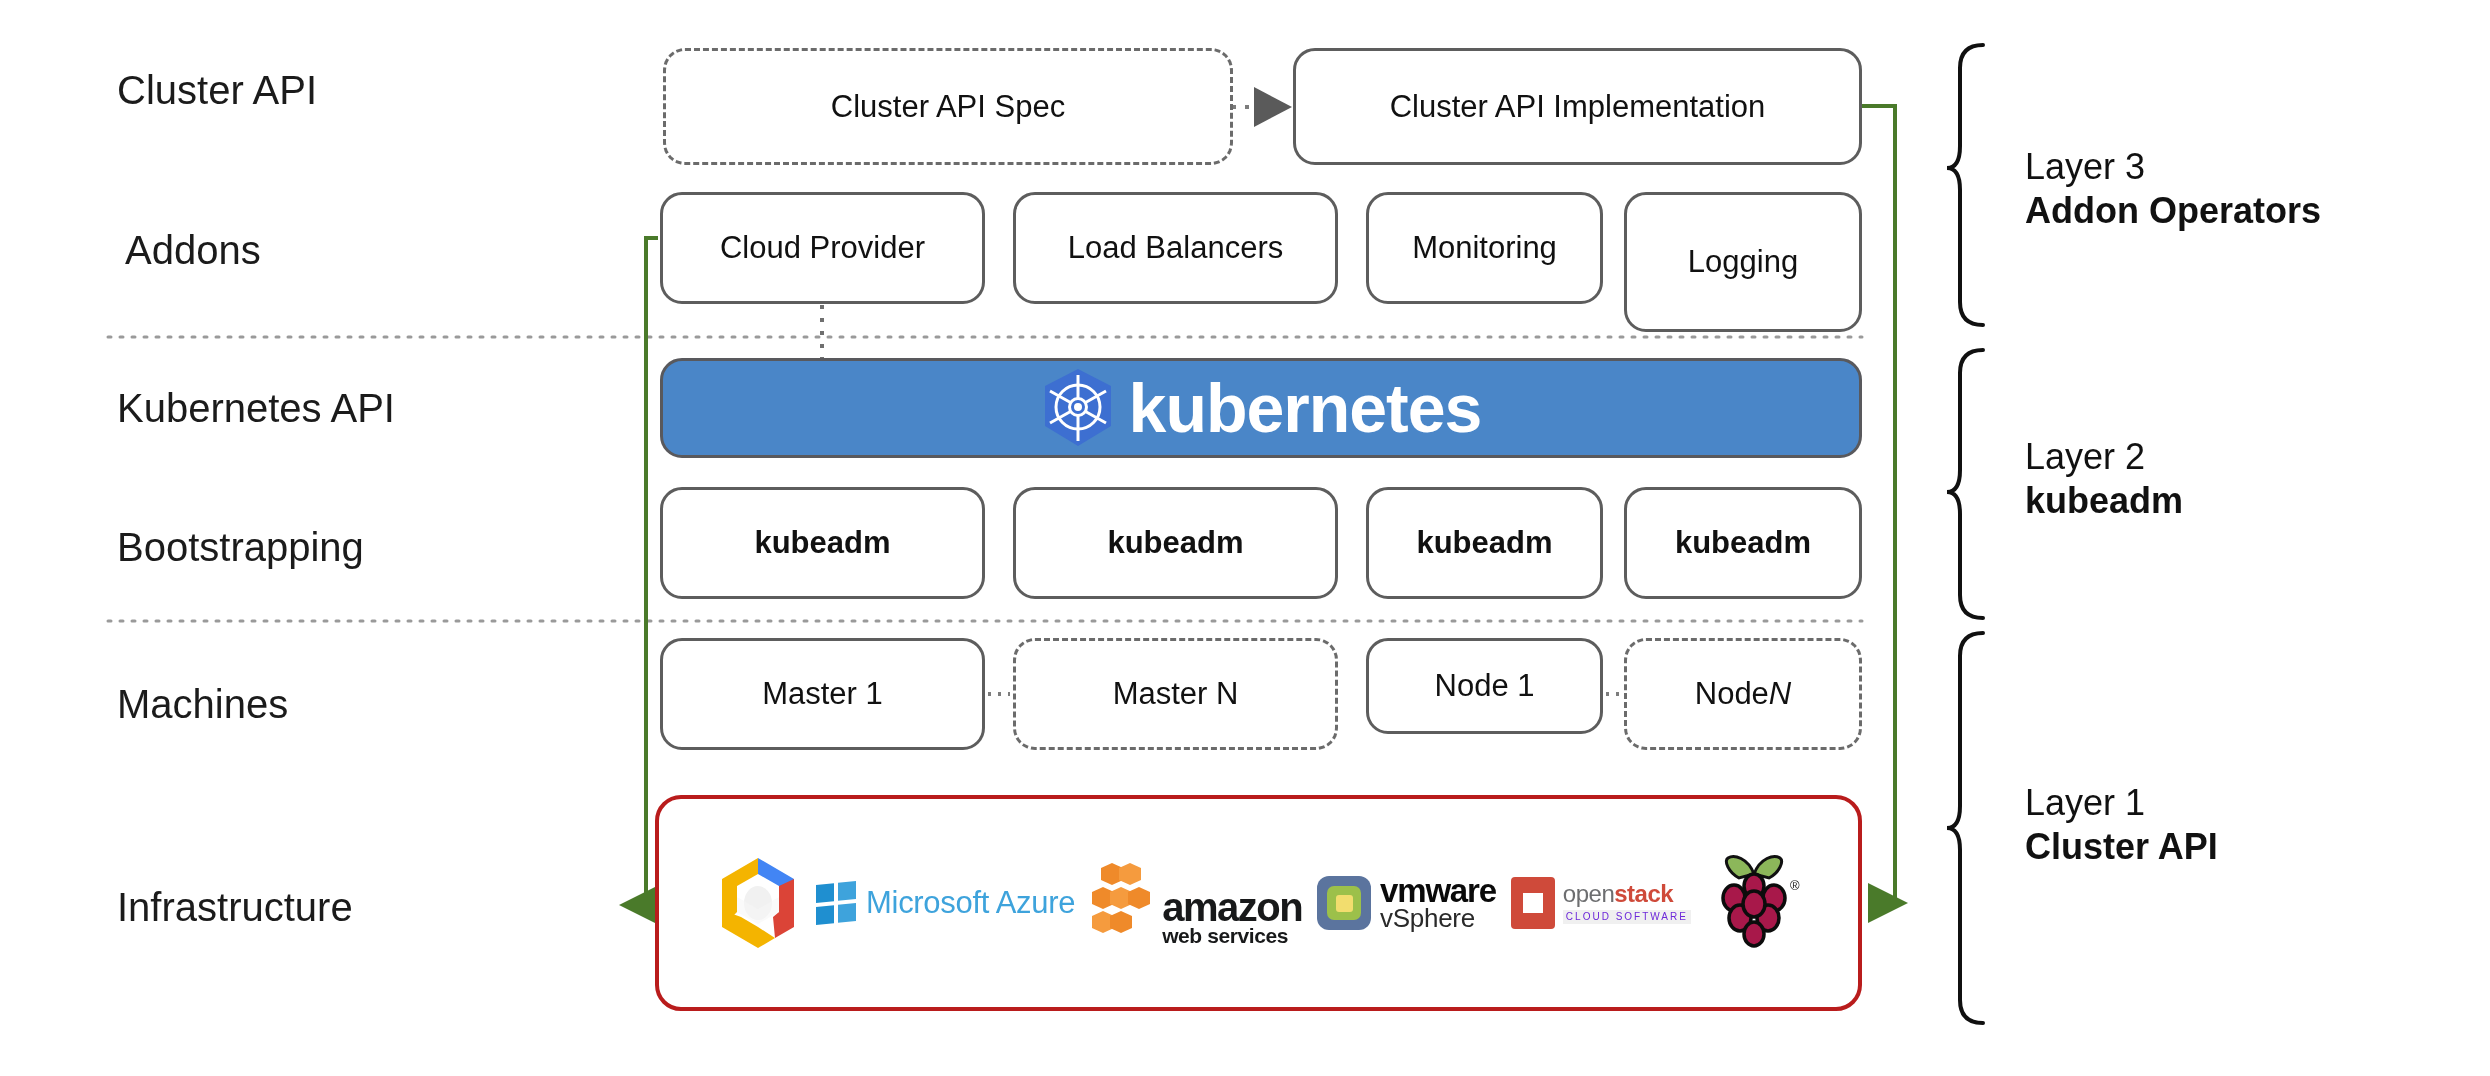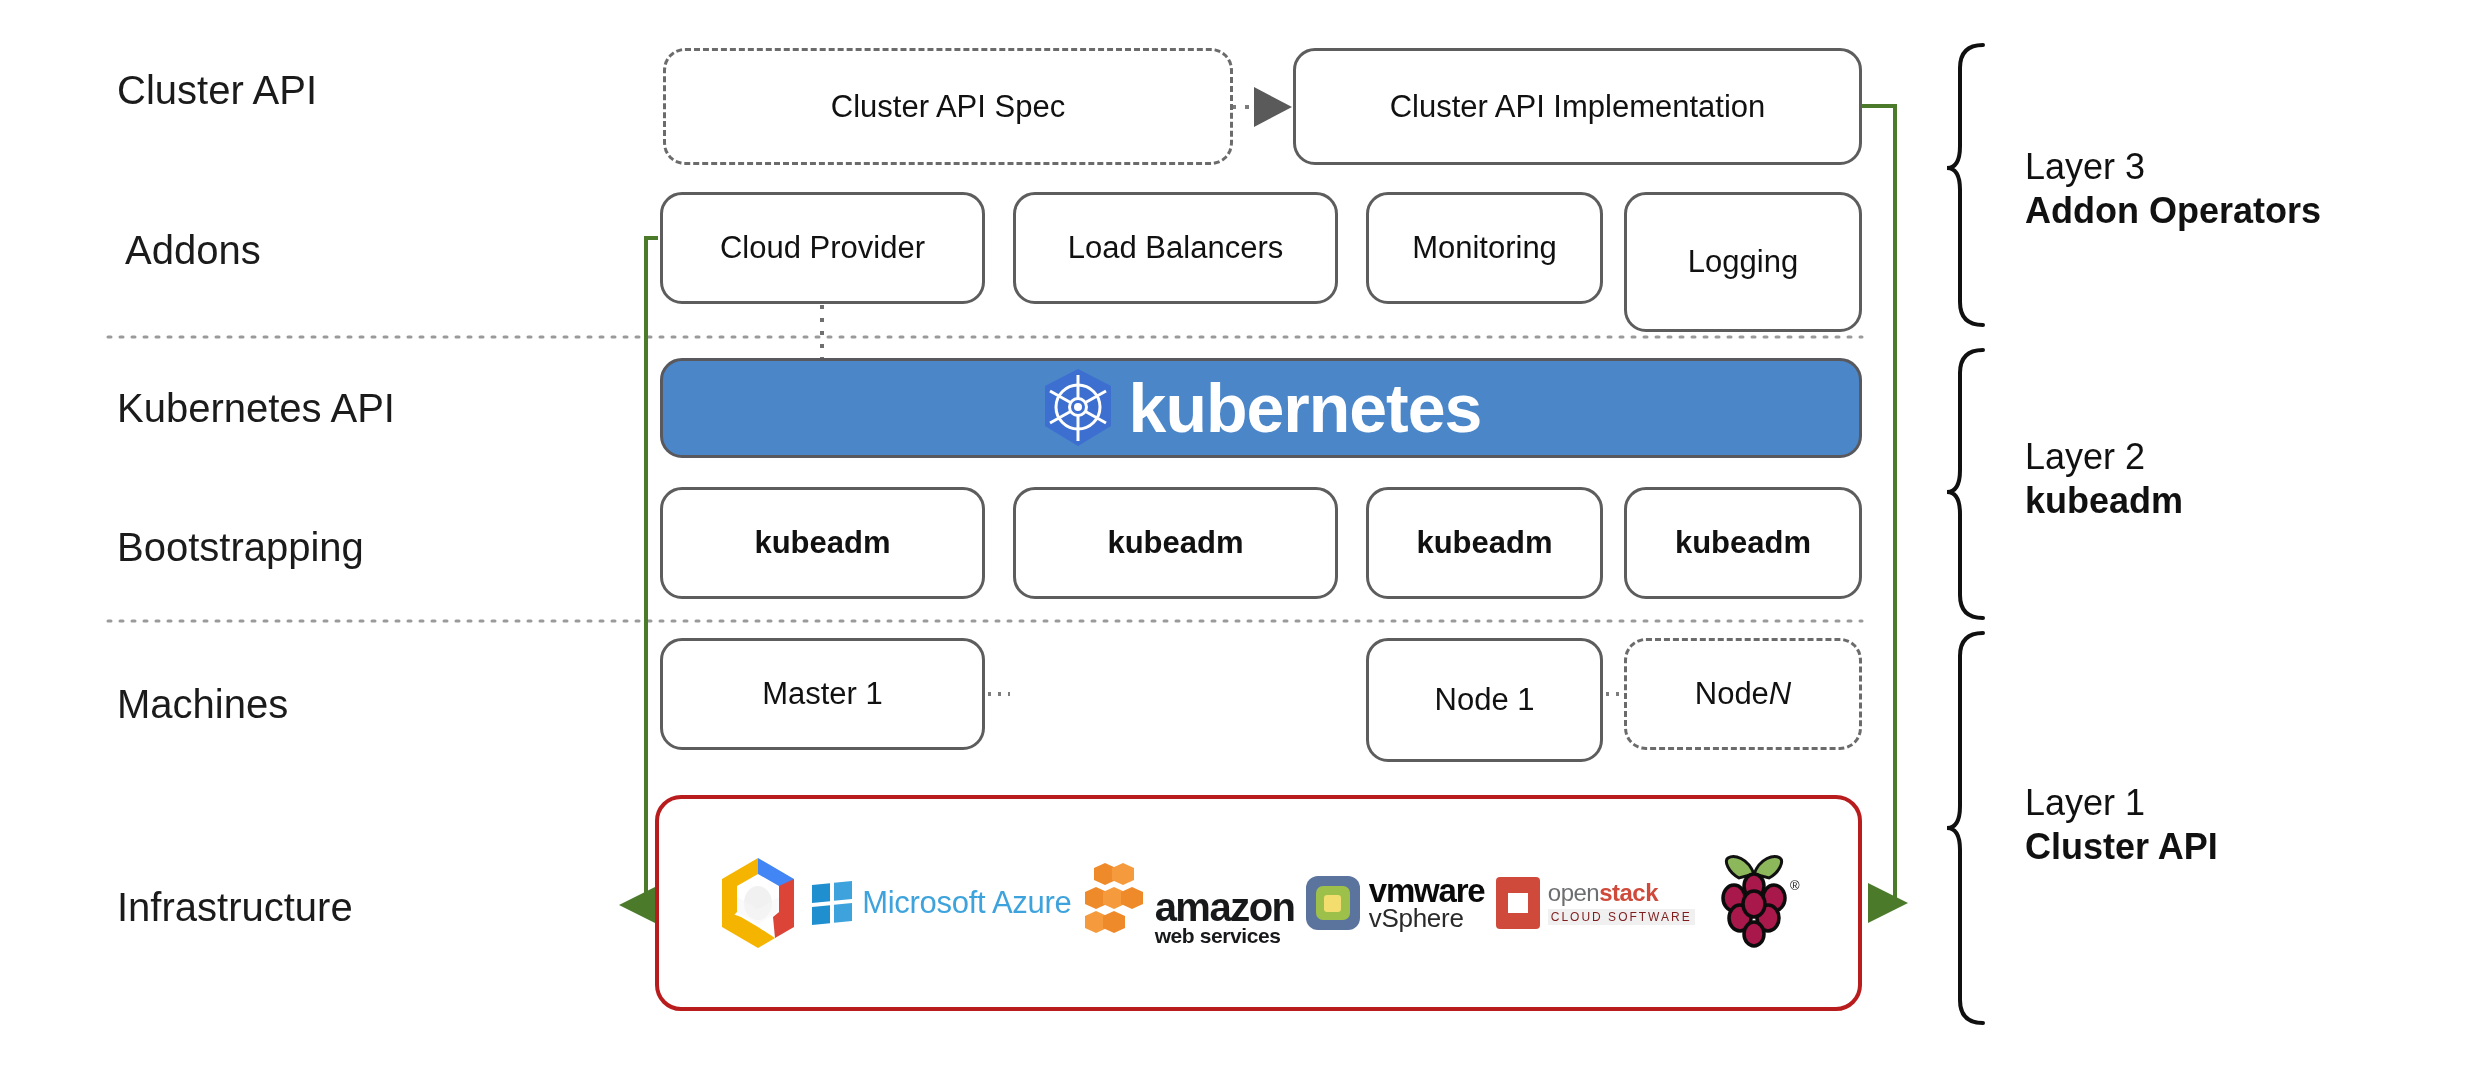--- a/index.html
+++ b/index.html
@@ -66,21 +66,21 @@
   .vmtxt .v2{font-size:26px;color:#2a2a2a;letter-spacing:-0.3px;}
 
   .oswrap{display:flex;align-items:center;gap:8px;}
   .osmark{width:44px;height:52px;background:#cf4a3a;border-radius:4px;
           display:flex;align-items:center;justify-content:center;}
   .osmark i{display:block;width:20px;height:20px;background:#fff;}
   .ostxt{display:flex;flex-direction:column;line-height:1;}
   .ostxt .o1{font-size:24px;letter-spacing:-0.5px;}
   .ostxt .o1 .open{color:#6d6e70;}
   .ostxt .o1 .stack{color:#cf4a3a;font-weight:bold;}
-  .ostxt .o2{font-size:12px;color:#7f1d1d;letter-spacing:2px;
+  .ostxt .o2{font-size:10px;color:#6d28d9;letter-spacing:2px;
              background:#f0f0f0;margin-top:4px;padding:2px 3px;}
 
   .svgwrap{display:block;}
 </style>
 </head>
 <body>
 
 <div class="stage">
 
   <svg class="svgwrap" width="2490" height="1076" viewBox="0 0 2490 1076" style="position:absolute;left:0;top:0;">
@@ -147,21 +147,22 @@
     </svg>
     <span class="wordmark">kubernetes</span>
   </div>
 
   <div class="node bold" style="left:660px;top:487px;width:325px;height:112px;">kubeadm</div>
   <div class="node bold" style="left:1013px;top:487px;width:325px;height:112px;">kubeadm</div>
   <div class="node bold" style="left:1366px;top:487px;width:237px;height:112px;">kubeadm</div>
   <div class="node bold" style="left:1624px;top:487px;width:238px;height:112px;">kubeadm</div>
 
   <div class="node" style="left:660px;top:638px;width:325px;height:112px;">Master 1</div>
-  <div class="node" style="left:1366px;top:638px;width:237px;height:124px;">Node 1</div>
+  <div class="node dashed" style="left:1013px;top:638px;width:325px;height:112px;">Master N</div>
+  <div class="node" style="left:1366px;top:638px;width:237px;height:96px;">Node 1</div>
   <div class="node dashed italicN" style="left:1624px;top:638px;width:238px;height:112px;">
     <span>Node </span>
       <i>N</i>
   </div>
 
   <svg width="2490" height="1076" viewBox="0 0 2490 1076" style="position:absolute;left:0;top:0;pointer-events:none;">
     <line x1="988" y1="694" x2="1010" y2="694" stroke="#7d7d7d" stroke-width="4" stroke-dasharray="3 7"></line>
     <line x1="1606" y1="694" x2="1621" y2="694" stroke="#7d7d7d" stroke-width="4" stroke-dasharray="3 7"></line>
   </svg>
 

